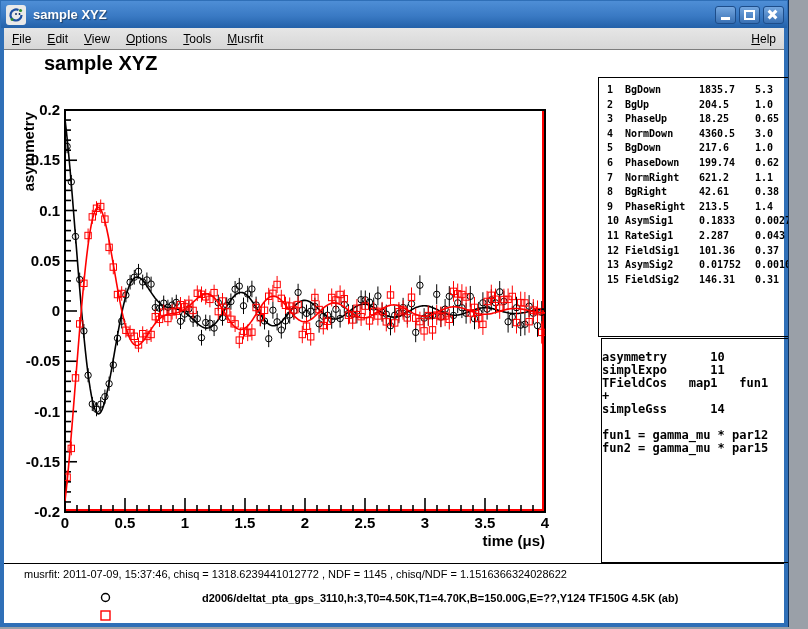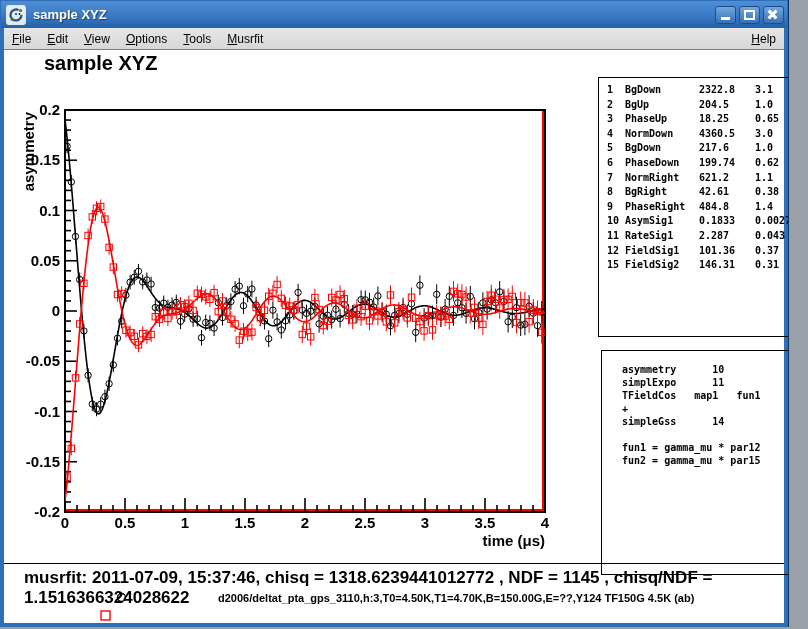--- a/index.html
+++ b/index.html
@@ -26,27 +26,27 @@
   .menu-item u{text-decoration:underline;}
   
   #canvas{position:absolute;left:4px;right:4px;top:50px;bottom:4px;background:#fff;}
   #plot-title{position:absolute;left:40px;top:2px;font-size:20px;font-weight:bold;color:#000;}
   #plot-svg{position:absolute;left:0;top:0;}
   #plot-svg text{font-family:"Liberation Sans",sans-serif;font-weight:bold;font-size:15px;fill:#000;}
   
   #param-box{position:absolute;left:594px;top:27px;width:199px;height:260px;border:1px solid #000;
              font-family:"DejaVu Sans Mono",monospace;font-weight:bold;font-size:10px;padding-top:5px;box-sizing:border-box;}
   .param-row{display:grid;grid-template-columns:18px 74px 56px auto;padding-left:8px;line-height:14.6px;}
-  #theory-box{position:absolute;left:597px;top:300px;width:196px;height:225px;border:1px solid #000;
-              font-family:"DejaVu Sans Mono",monospace;font-weight:bold;font-size:10px;
-              padding:12px 0 0 20px;box-sizing:border-box;}
+  #theory-box{position:absolute;left:597px;top:288px;width:196px;height:225px;border:1px solid #000;
+              font-family:"DejaVu Sans Mono",monospace;font-weight:bold;font-size:12px;
+              padding:12px 0 0 0;box-sizing:border-box;}
   .theory-line{white-space:pre;line-height:13px;min-height:13px;}
   
   #footer-sep{position:absolute;left:0;right:0;top:513px;border-top:1px solid #000;}
-  #footer-info{position:absolute;left:20px;top:518px;font-size:17px;font-weight:bold;}
+  #footer-info{position:absolute;left:20px;top:518px;font-size:11px;font-weight:normal;}
   .legend-row{position:absolute;left:0;right:0;height:15px;display:flex;align-items:center;}
   .legend-row .lmark{position:absolute;left:94px;}
   .legend-row .llab{position:absolute;left:198px;font-size:11px;font-weight:bold;white-space:nowrap;}
 </style>
 </head>
 <body>
 
 <div id="window">
 
   <div id="titlebar">
@@ -659,22 +659,22 @@
             <rect x="534.5000000000007" y="279.18795536899444" width="6.4" height="6.4"></rect>
           </g>
           <path d="M61.00 450.96L62.20 440.30L63.40 428.56L64.60 415.88L65.80 402.39L67.00 388.24L68.20 373.59L69.40 358.56L70.60 343.31L71.80 327.98L73.00 312.70L74.20 297.61L75.40 282.83L76.60 268.49L77.80 254.69L79.00 241.53L80.20 229.12L81.40 217.53L82.60 206.84L83.80 197.11L85.00 188.39L86.20 180.72L87.40 174.13L88.60 168.64L89.80 164.24L91.00 160.95L92.20 158.73L93.40 157.56L94.60 157.42L95.80 158.24L97.00 159.98L98.20 162.59L99.40 165.99L100.60 170.11L101.80 174.88L103.00 180.21L104.20 186.03L105.40 192.24L106.60 198.78L107.80 205.54L109.00 212.46L110.20 219.44L111.40 226.42L112.60 233.31L113.80 240.06L115.00 246.59L116.20 252.85L117.40 258.79L118.60 264.36L119.80 269.52L121.00 274.25L122.20 278.51L123.40 282.30L124.60 285.60L125.80 288.40L127.00 290.72L128.20 292.55L129.40 293.92L130.60 294.84L131.80 295.33L133.00 295.43L134.20 295.17L135.40 294.58L136.60 293.70L137.80 292.56L139.00 291.21L140.20 289.68L141.40 288.01L142.60 286.24L143.80 284.41L145.00 282.55L146.20 280.69L147.40 278.86L148.60 277.08L149.80 275.38L151.00 273.78L152.20 272.29L153.40 270.92L154.60 269.68L155.80 268.58L157.00 267.61L158.20 266.77L159.40 266.06L160.60 265.46L161.80 264.96L163.00 264.56L164.20 264.24L165.40 263.97L166.60 263.75L167.80 263.56L169.00 263.37L170.20 263.18L171.40 262.96L172.60 262.71L173.80 262.41L175.00 262.04L176.20 261.61L177.40 261.09L178.60 260.49L179.80 259.81L181.00 259.05L182.20 258.20L183.40 257.28L184.60 256.30L185.80 255.26L187.00 254.17L188.20 253.06L189.40 251.94L190.60 250.82L191.80 249.73L193.00 248.67L194.20 247.68L195.40 246.77L196.60 245.96L197.80 245.27L199.00 244.71L200.20 244.30L201.40 244.04L202.60 243.96L203.80 244.06L205.00 244.35L206.20 244.83L207.40 245.49L208.60 246.34L209.80 247.37L211.00 248.58L212.20 249.95L213.40 251.46L214.60 253.11L215.80 254.86L217.00 256.71L218.20 258.63L219.40 260.60L220.60 262.59L221.80 264.57L223.00 266.52L224.20 268.42L225.40 270.24L226.60 271.95L227.80 273.54L229.00 274.98L230.20 276.24L231.40 277.33L232.60 278.21L233.80 278.88L235.00 279.33L236.20 279.55L237.40 279.54L238.60 279.30L239.80 278.84L241.00 278.15L242.20 277.26L243.40 276.17L244.60 274.90L245.80 273.46L247.00 271.88L248.20 270.18L249.40 268.38L250.60 266.51L251.80 264.59L253.00 262.65L254.20 260.71L255.40 258.81L256.60 256.97L257.80 255.20L259.00 253.55L260.20 252.02L261.40 250.63L262.60 249.41L263.80 248.37L265.00 247.52L266.20 246.87L267.40 246.43L268.60 246.19L269.80 246.16L271.00 246.34L272.20 246.72L273.40 247.29L274.60 248.05L275.80 248.97L277.00 250.04L278.20 251.24L279.40 252.56L280.60 253.97L281.80 255.44L283.00 256.97L284.20 258.52L285.40 260.07L286.60 261.60L287.80 263.08L289.00 264.50L290.20 265.83L291.40 267.06L292.60 268.17L293.80 269.14L295.00 269.97L296.20 270.64L297.40 271.15L298.60 271.50L299.80 271.67L301.00 271.67L302.20 271.51L303.40 271.19L304.60 270.72L305.80 270.11L307.00 269.36L308.20 268.50L309.40 267.55L310.60 266.51L311.80 265.40L313.00 264.25L314.20 263.08L315.40 261.89L316.60 260.72L317.80 259.57L319.00 258.47L320.20 257.44L321.40 256.48L322.60 255.62L323.80 254.86L325.00 254.22L326.20 253.70L327.40 253.30L328.60 253.05L329.80 252.92L331.00 252.94L332.20 253.08L333.40 253.35L334.60 253.75L335.80 254.26L337.00 254.87L338.20 255.57L339.40 256.35L340.60 257.20L341.80 258.09L343.00 259.02L344.20 259.97L345.40 260.93L346.60 261.87L347.80 262.79L349.00 263.66L350.20 264.48L351.40 265.24L352.60 265.91L353.80 266.50L355.00 266.99L356.20 267.37L357.40 267.65L358.60 267.82L359.80 267.87L361.00 267.81L362.20 267.65L363.40 267.38L364.60 267.00L365.80 266.54L367.00 265.99L368.20 265.37L369.40 264.68L370.60 263.94L371.80 263.16L373.00 262.36L374.20 261.54L375.40 260.73L376.60 259.92L377.80 259.14L379.00 258.40L380.20 257.71L381.40 257.07L382.60 256.51L383.80 256.02L385.00 255.61L386.20 255.30L387.40 255.07L388.60 254.94L389.80 254.91L391.00 254.97L392.20 255.12L393.40 255.37L394.60 255.69L395.80 256.10L397.00 256.58L398.20 257.12L399.40 257.71L400.60 258.35L401.80 259.02L403.00 259.71L404.20 260.42L405.40 261.12L406.60 261.81L407.80 262.48L409.00 263.12L410.20 263.72L411.40 264.27L412.60 264.77L413.80 265.19L415.00 265.55L416.20 265.84L417.40 266.04L418.60 266.17L419.80 266.21L421.00 266.18L422.20 266.07L423.40 265.88L424.60 265.62L425.80 265.29L427.00 264.90L428.20 264.46L429.40 263.98L430.60 263.45L431.80 262.90L433.00 262.33L434.20 261.74L435.40 261.16L436.60 260.58L437.80 260.02L439.00 259.48L440.20 258.97L441.40 258.51L442.60 258.08L443.80 257.72L445.00 257.40L446.20 257.15L447.40 256.96L448.60 256.84L449.80 256.78L451.00 256.78L452.20 256.86L453.40 256.99L454.60 257.18L455.80 257.43L457.00 257.72L458.20 258.06L459.40 258.44L460.60 258.86L461.80 259.29L463.00 259.75L464.20 260.21L465.40 260.68L466.60 261.14L467.80 261.60L469.00 262.03L470.20 262.44L471.40 262.82L472.60 263.17L473.80 263.47L475.00 263.73L476.20 263.95L477.40 264.11L478.60 264.22L479.80 264.28L481.00 264.29L482.20 264.25L483.40 264.16L484.60 264.02L485.80 263.84L487.00 263.62L488.20 263.36L489.40 263.07L490.60 262.76L491.80 262.42L493.00 262.07L494.20 261.71L495.40 261.35L496.60 260.99L497.80 260.63L499.00 260.29L500.20 259.97L501.40 259.67L502.60 259.40L503.80 259.16L505.00 258.95L506.20 258.78L507.40 258.64L508.60 258.55L509.80 258.49L511.00 258.48L512.20 258.50L513.40 258.57L514.60 258.67L515.80 258.80L517.00 258.96L518.20 259.16L519.40 259.38L520.60 259.61L521.80 259.87L523.00 260.14L524.20 260.41L525.40 260.69L526.60 260.96L527.80 261.24L529.00 261.50L530.20 261.75L531.40 261.98L532.60 262.19L533.80 262.38L535.00 262.54L536.20 262.67L537.40 262.78L538.60 262.86L539.80 262.90L541.00 262.92" fill="none" stroke="#ff0000" stroke-width="1.6"></path>
         </g>
       </svg>
 
     <div id="param-box">
         <div class="param-row">
           <span>1</span>
           <span>BgDown</span>
-          <span>2322.8</span>
-          <span>3.1</span>
+          <span>1835.7</span>
+          <span>5.3</span>
         </div>
         <div class="param-row">
           <span>2</span>
           <span>BgUp</span>
           <span>204.5</span>
           <span>1.0</span>
         </div>
         <div class="param-row">
           <span>3</span>
           <span>PhaseUp</span>
@@ -707,40 +707,46 @@
         </div>
         <div class="param-row">
           <span>8</span>
           <span>BgRight</span>
           <span>42.61</span>
           <span>0.38</span>
         </div>
         <div class="param-row">
           <span>9</span>
           <span>PhaseRight</span>
-          <span>484.8</span>
+          <span>213.5</span>
           <span>1.4</span>
         </div>
         <div class="param-row">
           <span>10</span>
           <span>AsymSig1</span>
           <span>0.1833</span>
           <span>0.0027</span>
         </div>
         <div class="param-row">
           <span>11</span>
           <span>RateSig1</span>
           <span>2.287</span>
           <span>0.043</span>
         </div>
         <div class="param-row">
           <span>12</span>
           <span>FieldSig1</span>
           <span>101.36</span>
           <span>0.37</span>
+        </div>
+        <div class="param-row">
+          <span>13</span>
+          <span>AsymSig2</span>
+          <span>0.01752</span>
+          <span>0.00101</span>
         </div>
         <div class="param-row">
           <span>15</span>
           <span>FieldSig2</span>
           <span>146.31</span>
           <span>0.31</span>
         </div>
       </div>
     <div id="theory-box">
         <div class="theory-line">asymmetry      10</div>
@@ -749,21 +755,21 @@
         <div class="theory-line">+</div>
         <div class="theory-line">simpleGss      14</div>
         <div class="theory-line"></div>
         <div class="theory-line">fun1 = gamma_mu * par12</div>
         <div class="theory-line">fun2 = gamma_mu * par15</div>
       </div>
 
     <div id="footer-sep"></div>
     <div id="footer-info">musrfit: 2011-07-09, 15:37:46, chisq = 1318.6239441012772 , NDF = 1145 , chisq/NDF = 1.1516366324028622</div>
     <div id="legend-rows">
-        <div class="legend-row" style="top: 540px; margin-left: 16px;">
+        <div class="legend-row" style="top: 540px;">
           <svg width="15" height="15" class="lmark">
             <circle cx="7.5" cy="7.5" r="4" fill="none" stroke="#000000" stroke-width="1.4"></circle>
           </svg>
           <span class="llab">d2006/deltat_pta_gps_3110,h:3,T0=4.50K,T1=4.70K,B=150.00G,E=??,Y124 TF150G 4.5K (ab)</span>
         </div>
         <div class="legend-row" style="top: 558px;">
           <svg width="15" height="15" class="lmark">
             <rect x="3" y="3" width="9" height="9" fill="none" stroke="#ff0000" stroke-width="1.4"></rect>
           </svg>
         </div>

